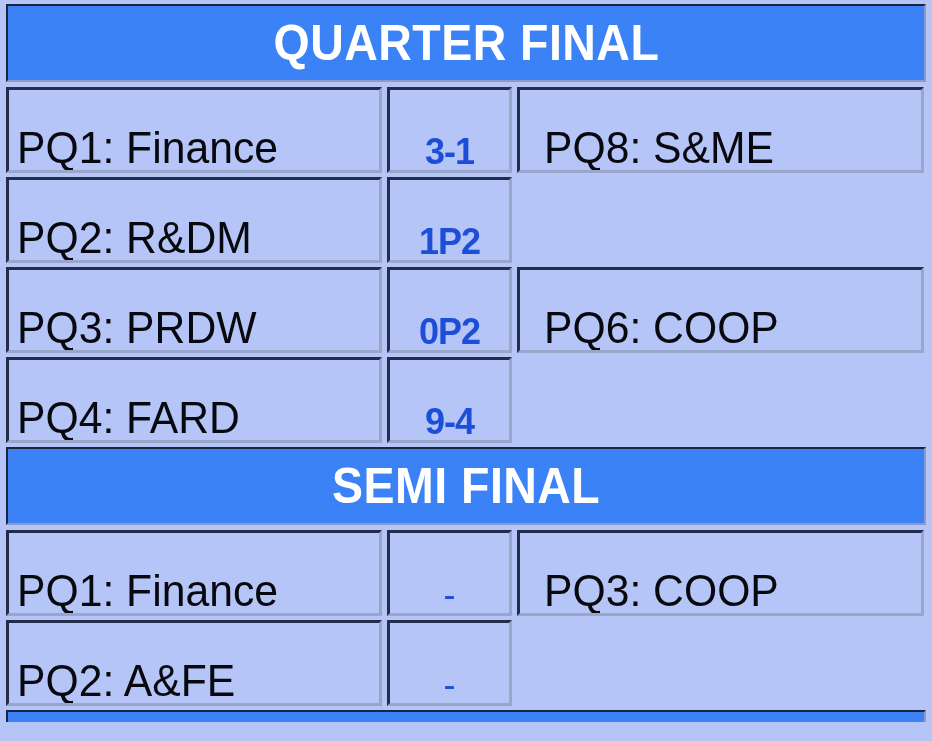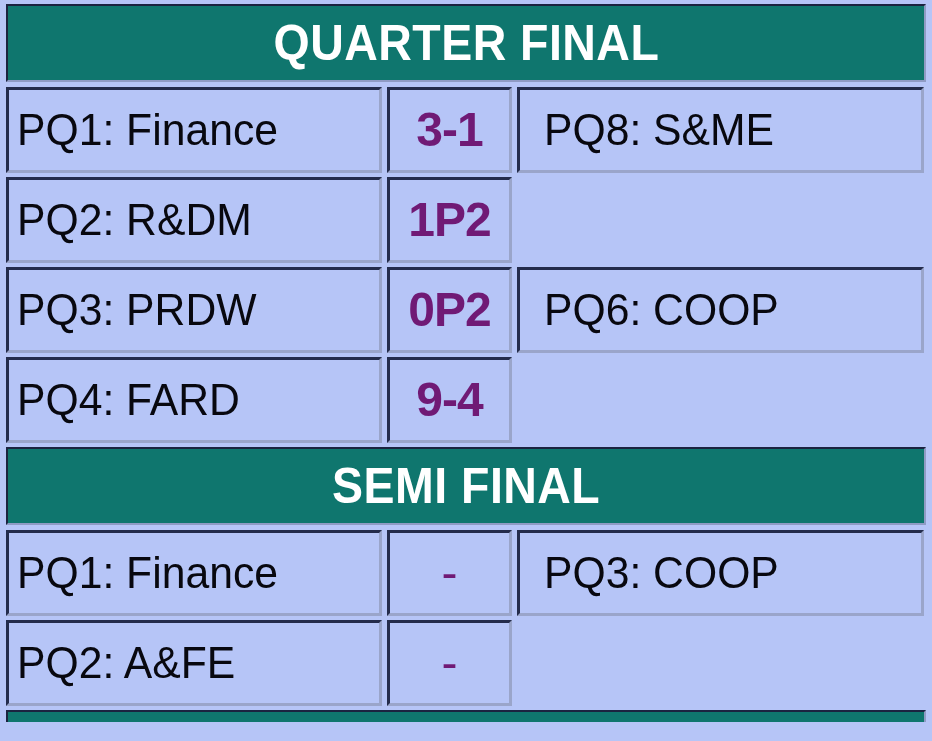--- a/index.html
+++ b/index.html
@@ -23,21 +23,21 @@
     box-sizing: border-box;
     padding: 4px 6px 0 6px;
     background: #b6c5f7;
   }
 
   
   .section-header {
     box-sizing: border-box;
     width: 920px;
     height: 78px;
-    background: #0f766e;
+    background: #3b82f6;
     color: #ffffff;
     display: flex;
     align-items: center;
     justify-content: center;
     border-top: 2px solid #1b2340;
     border-left: 2px solid #1b2340;
     border-right: 2px solid #8f9bc4;
     border-bottom: 2px solid #8f9bc4;
     margin-bottom: 5px;
   }
@@ -70,21 +70,21 @@
   }
 
   .cell {
     box-sizing: border-box;
     background: #b6c5f7;
     border-top: 3px solid #242c4c;
     border-left: 3px solid #242c4c;
     border-right: 3px solid #9aa5ca;
     border-bottom: 3px solid #9aa5ca;
     display: flex;
-    align-items: center;
+    align-items: flex-end;
     height: 86px;
     overflow: hidden;
   }
 
   .cell-team-left {
     width: 376px;
     padding-left: 8px;
     margin-right: 5px;
   }
   .cell-score {
@@ -100,23 +100,23 @@
   .team-name {
     font-size: 44px;
     color: #08080f;
     line-height: 1;
     white-space: nowrap;
     transform: scaleX(0.97);
     transform-origin: left center;
   }
 
   .score {
-    font-size: 48px;
+    font-size: 36px;
     font-weight: bold;
-    color: #701a75;
+    color: #1d4ed8;
     line-height: 1;
     white-space: nowrap;
     letter-spacing: -1px;
   }
   .score.empty {
     font-weight: normal;
     letter-spacing: 0;
   }
 </style>
 </head>

